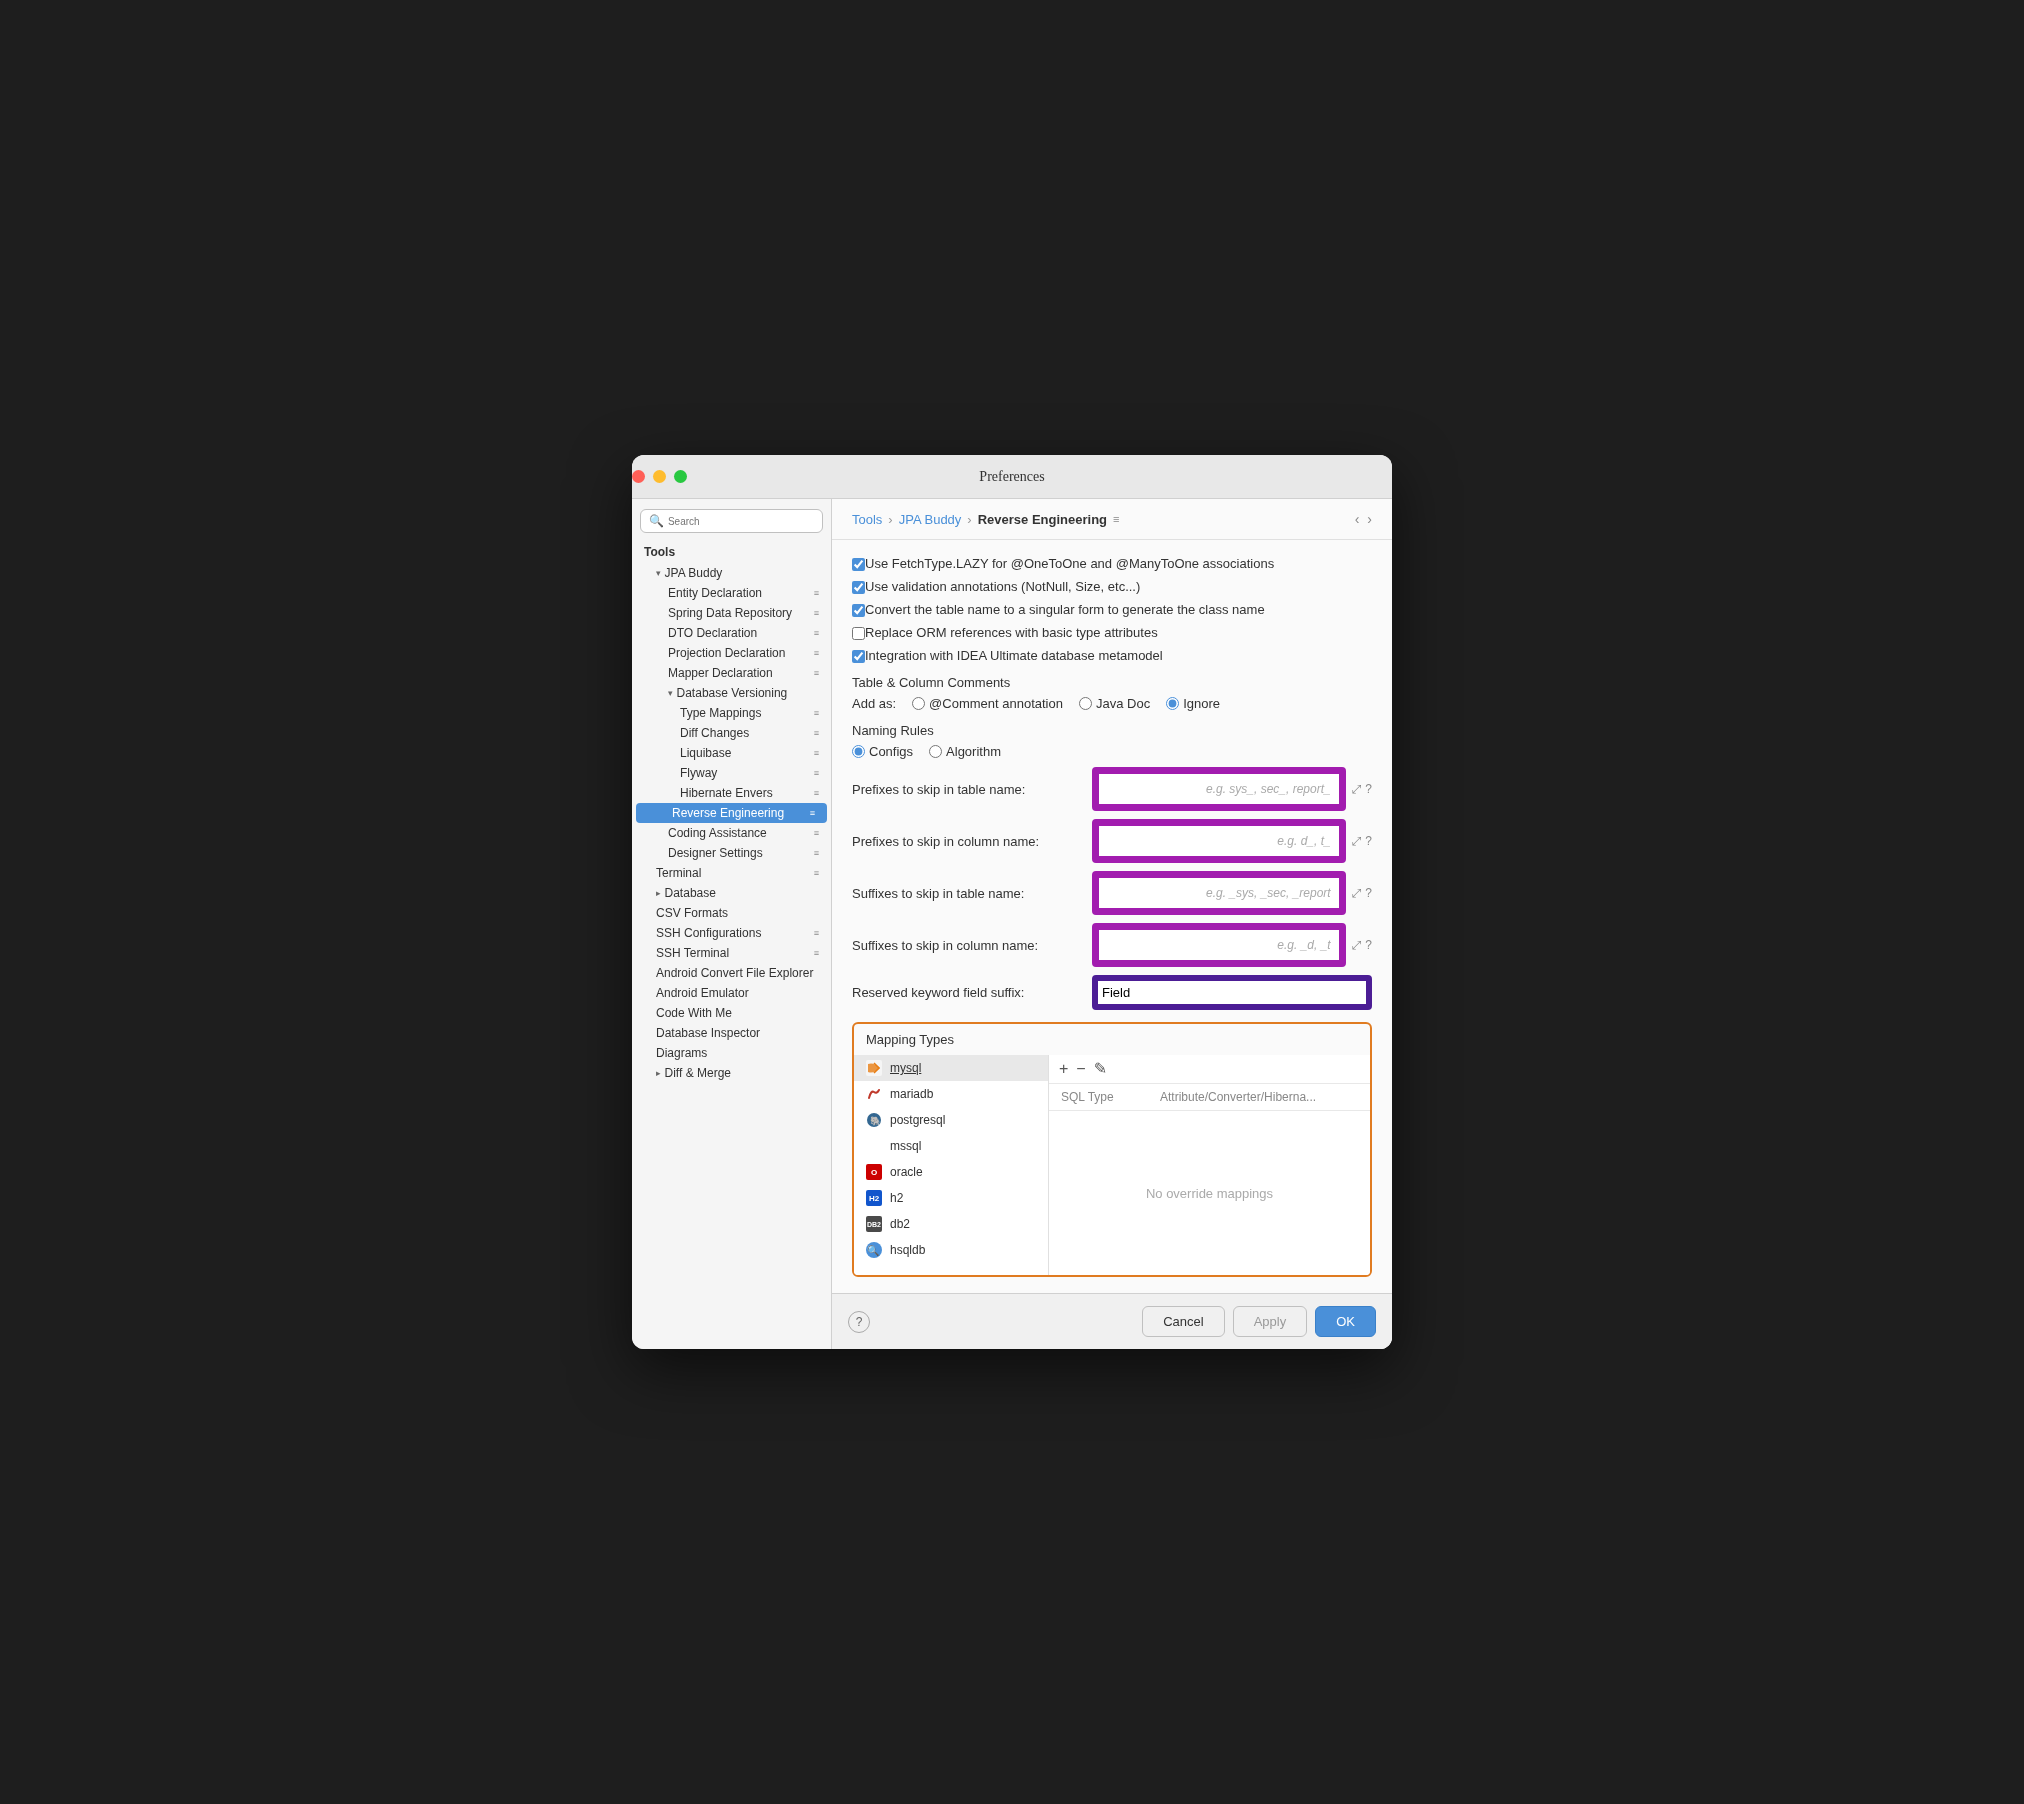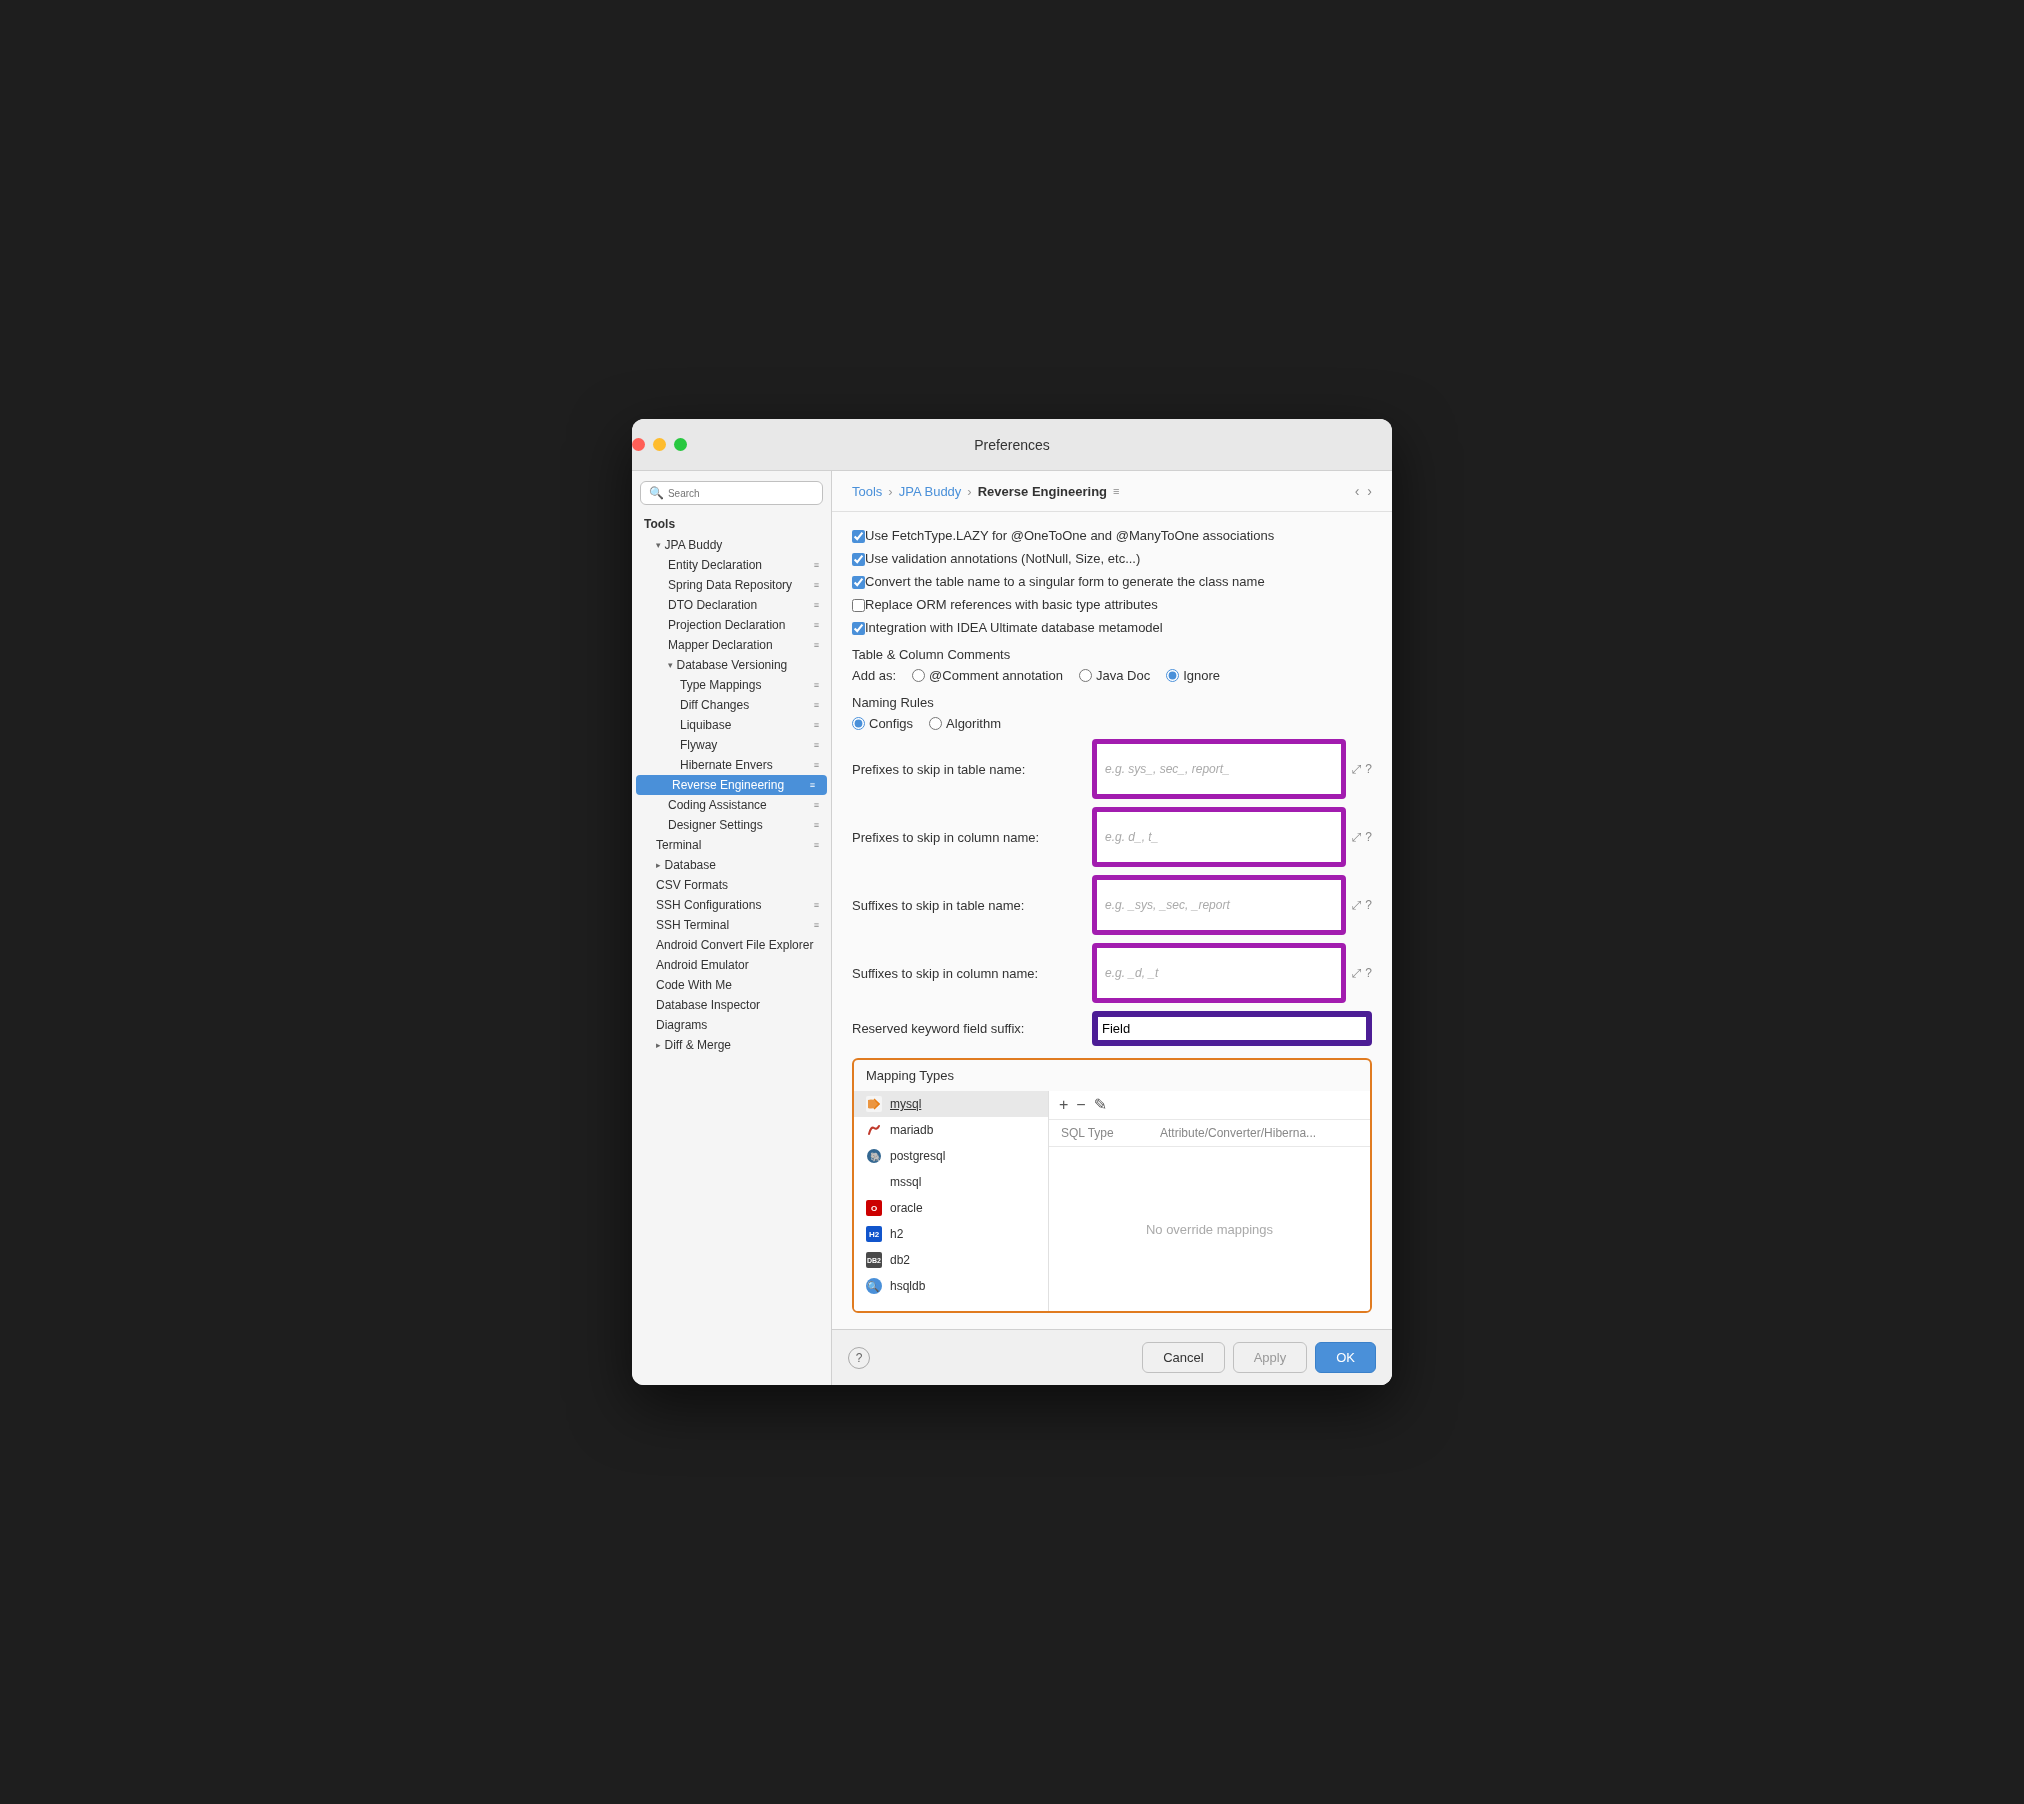--- a/index.html
+++ b/index.html
@@ -15,26 +15,27 @@
       width: 760px;
       background: #f2f2f2;
       border-radius: 12px;
       box-shadow: 0 20px 60px rgba(0,0,0,0.6);
       overflow: hidden;
       display: flex;
       flex-direction: column;
     }
     .titlebar {
       background: #e8e8e8;
-      height: 52px;
+      height: 44px;
       display: flex;
       align-items: center;
       padding: 0 0;
       border-bottom: 1px solid #d0d0d0;
       position: relative;
+      font-family: Liberation Serif, serif;
     }
     .traffic-lights {
       display: flex;
       gap: 8px;
     }
     .tl {
       width: 13px;
       height: 13px;
       border-radius: 50%;
     }
@@ -175,29 +176,29 @@
       margin-bottom: 8px;
       font-size: 13px;
     }
     .field-label {
       width: 240px;
       color: #333;
       flex-shrink: 0;
     }
     .field-input {
       flex: 1;
-      border: 5px solid #a21caf;
+      border: 7px solid #a21caf;
       border-radius: 4px;
-      padding: 18px 8px;
+      padding: 8px 8px;
       font-size: 12px;
       color: #999;
       background: white;
       display: flex;
       align-items: center;
-      justify-content: flex-start;
+      justify-content: flex-end;
     }
     .field-input-text {
       font-style: italic;
       color: #aaa;
       font-size: 12px;
     }
     .field-icons {
       display: flex;
       gap: 4px;
       margin-left: 6px;

